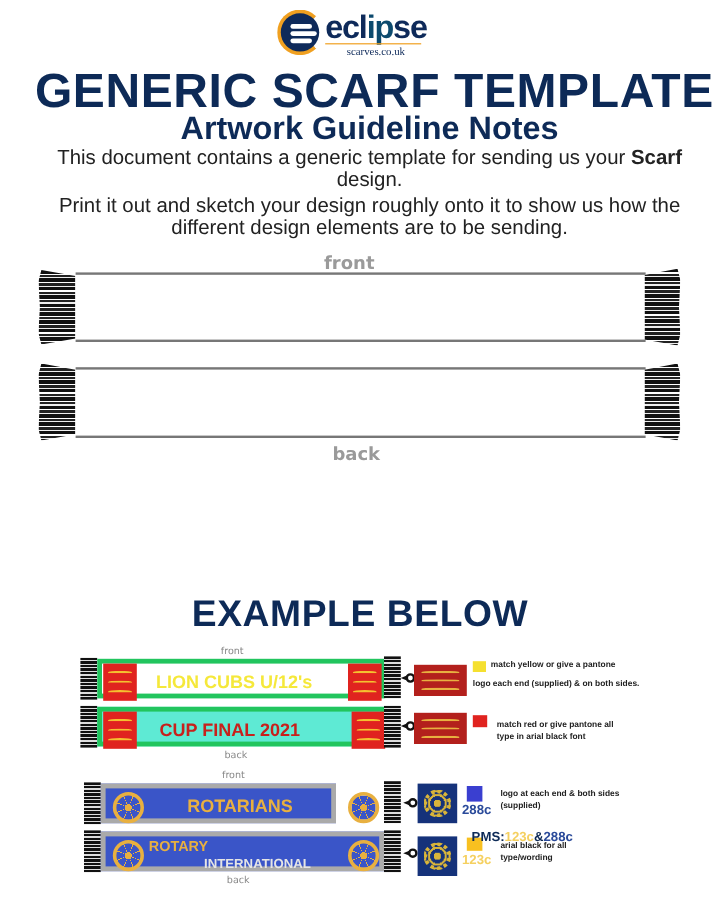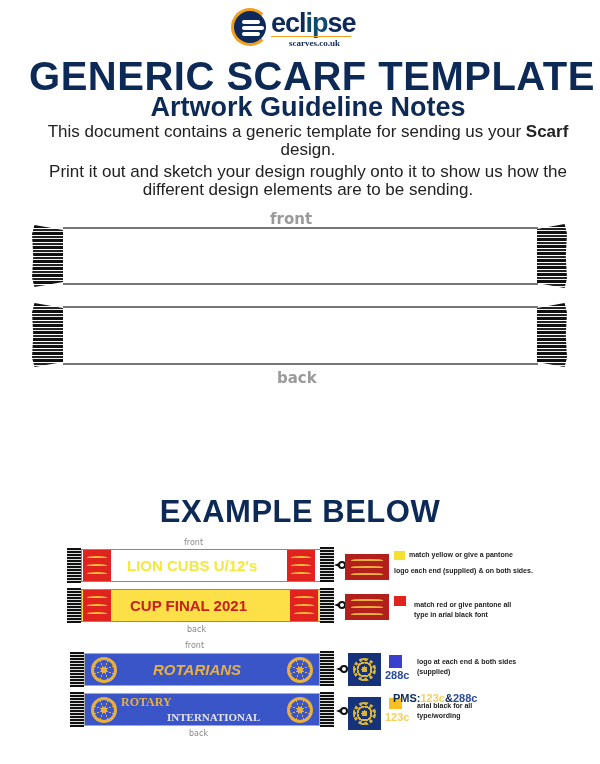--- a/index.html
+++ b/index.html
@@ -8,21 +8,21 @@
 
     
     .logo { position: absolute; left: 231px; top: 6px; width: 120px; height: 42px; }
     .logo-circle { position: absolute; left: 0; top: 2px; width: 38px; height: 38px; border-radius: 50%;
       background: #0e2a5a; border: 3px solid #f0a020; border-right-color: #fff; }
     .logo-circle .bar { position: absolute; left: 8px; height: 4px; background: #fff; border-radius: 2px; }
     .logo-word { position: absolute; left: 40px; top: 2px; font-family: "Liberation Sans", sans-serif;
       font-weight: bold; font-size: 27px; color: #0e2a5a; letter-spacing: -1px; }
     .logo-word .hl { color: #0c4a6e; }
     .logo-sub { position: absolute; left: 58px; top: 32px; font-family: "Liberation Serif", serif;
-      font-weight: bold; font-size: 9px; color: #0e2a5a; }
+      font-weight: normal; font-size: 9px; color: #0e2a5a; }
     .logo-underline { position: absolute; left: 40px; top: 30px; width: 80px; height: 1px; background: #f0a020; }
 
     
     .title { position: absolute; left: 12px; width: 600px; text-align: center; font-family: "Liberation Sans", sans-serif;
       font-weight: bold; color: #0d2a57; }
     .title-main { top: 54px; font-size: 40px; letter-spacing: 0.5px; }
     .title-sub { top: 92px; font-size: 27px; left: 8px; }
     .intro { position: absolute; left: 28px; width: 560px; font-size: 17px; line-height: 18px; color: #222; text-align: center; }
     .intro b { font-weight: bold; }
     .intro1 { top: 123px; }
@@ -36,21 +36,21 @@
     .fringe.left { clip-path: polygon(8% 0, 100% 8%, 100% 92%, 8% 100%, 0 85%, 4% 50%, 0 15%); }
     .fringe.right { clip-path: polygon(0 8%, 92% 0, 100% 15%, 96% 50%, 100% 85%, 92% 100%, 0 92%); }
 
     
     .example-title { position: absolute; left: 0; width: 600px; top: 494px; text-align: center; font-weight: bold;
       font-size: 31px; color: #0d2a57; letter-spacing: 0.5px; }
 
     .small-label { position: absolute; font-family: "DejaVu Sans", sans-serif; font-size: 8px; color: #888; }
 
     
-    .ex-scarf { position: absolute; height: 33px; border: 1px solid #22c55e; }
+    .ex-scarf { position: absolute; height: 33px; border: 4px solid #22c55e; }
     .ex-fringe { position: absolute; width: 14px; height: 35px;
       background: repeating-linear-gradient(180deg, #111 0px, #111 2px, #ddd 2px, #ddd 3px); }
     .ex-text { position: absolute; font-weight: bold; white-space: nowrap; }
     .lion-flag { position: absolute; width: 28px; height: 31px; background: #e0231f; }
     .lion-flag span { position: absolute; left: 4px; width: 20px; height: 3px; border-top: 2px solid #f5c030; border-radius: 50% 50% 0 0; }
     .wheel { position: absolute; width: 26px; height: 26px; border-radius: 50%; border: 3px solid #e8b040;
       background: radial-gradient(circle, #e8b040 0 3px, transparent 3px),
                   conic-gradient(#3a55c8 0 20deg, #e8b040 20deg 25deg, #3a55c8 25deg 65deg, #e8b040 65deg 70deg, #3a55c8 70deg 110deg, #e8b040 110deg 115deg, #3a55c8 115deg 155deg, #e8b040 155deg 160deg, #3a55c8 160deg 200deg, #e8b040 200deg 205deg, #3a55c8 205deg 245deg, #e8b040 245deg 250deg, #3a55c8 250deg 290deg, #e8b040 290deg 295deg, #3a55c8 295deg 335deg, #e8b040 335deg 340deg, #3a55c8 340deg 360deg); }
 
     .arrow { position: absolute; width: 8px; height: 8px; border: 2px solid #111; border-radius: 50%; background: #fff; }
@@ -114,21 +114,21 @@
   <div class="ex-text" style="left:45px;top:7px;font-size:15px;color:#f5e83a;">LION CUBS U/12's</div>
   <div class="lion-flag" style="left:205px;top:0;">
       <span style="top:6px;"></span>
       <span style="top:14px;"></span>
       <span style="top:22px;"></span>
     </div>
 </div>
 <div class="ex-fringe" style="left:320px;top:547px;"></div>
 
 <div class="ex-fringe" style="left:67px;top:588px;"></div>
-<div class="ex-scarf" style="left:81px;top:589px;width:240px;background:#fde047;text-decoration:underline;">
+<div class="ex-scarf" style="left:81px;top:589px;width:240px;background:#5eead4;text-decoration:underline;">
   <div class="lion-flag" style="left:1px;top:0;">
       <span style="top:6px;"></span>
       <span style="top:14px;"></span>
       <span style="top:22px;"></span>
     </div>
   <div class="ex-text" style="left:48px;top:7px;font-size:15px;color:#c8201c;">CUP FINAL 2021</div>
   <div class="lion-flag" style="left:208px;top:0;">
       <span style="top:6px;"></span>
       <span style="top:14px;"></span>
       <span style="top:22px;"></span>
@@ -153,29 +153,29 @@
 
 <div class="swatch" style="left:394px;top:551px;background:#f5e030;"></div>
 <div class="note" style="left:409px;top:550px;">match yellow or give a pantone</div>
 <div class="note" style="left:394px;top:566px;width:150px;">logo each end (supplied) &amp; on both sides.</div>
 <div class="swatch" style="left:394px;top:596px;background:#e0231f;width:12px;height:10px;"></div>
 <div class="note" style="left:414px;top:600px;width:100px;">match red or give pantone all type in arial black font</div>
 
 <div class="small-label" style="left:185px;top:641px;">front</div>
 
 <div class="ex-fringe" style="left:70px;top:652px;"></div>
-<div class="ex-scarf" style="left:84px;top:653px;width:236px;background:#3a55c8;border-color:#aaa;font-style:italic;">
+<div class="ex-scarf" style="left:84px;top:653px;width:196px;background:#3a55c8;border-color:#aaa;">
   <div class="wheel" style="left:6px;top:3px;"></div>
   <div class="ex-text" style="left:68px;top:7px;font-size:15px;color:#e8b040;">ROTARIANS</div>
   <div class="wheel" style="left:202px;top:3px;"></div>
 </div>
 <div class="ex-fringe" style="left:320px;top:651px;"></div>
 
 <div class="ex-fringe" style="left:70px;top:692px;"></div>
-<div class="ex-scarf" style="left:84px;top:693px;width:236px;background:#3a55c8;border-color:#aaa;font-family:Liberation Serif, serif;">
+<div class="ex-scarf" style="left:84px;top:693px;width:236px;background:#3a55c8;border-color:#aaa;">
   <div class="wheel" style="left:6px;top:3px;"></div>
   <div class="ex-text" style="left:36px;top:1px;font-size:12px;color:#e8b040;">ROTARY</div>
   <div class="ex-text" style="left:82px;top:17px;font-size:11px;color:#e5e5e5;">INTERNATIONAL</div>
   <div class="wheel" style="left:202px;top:3px;"></div>
 </div>
 <div class="ex-fringe" style="left:320px;top:692px;"></div>
 
 <div class="small-label" style="left:189px;top:729px;">back</div>
 
 <div class="arrow" style="left:340px;top:665px;"></div>

